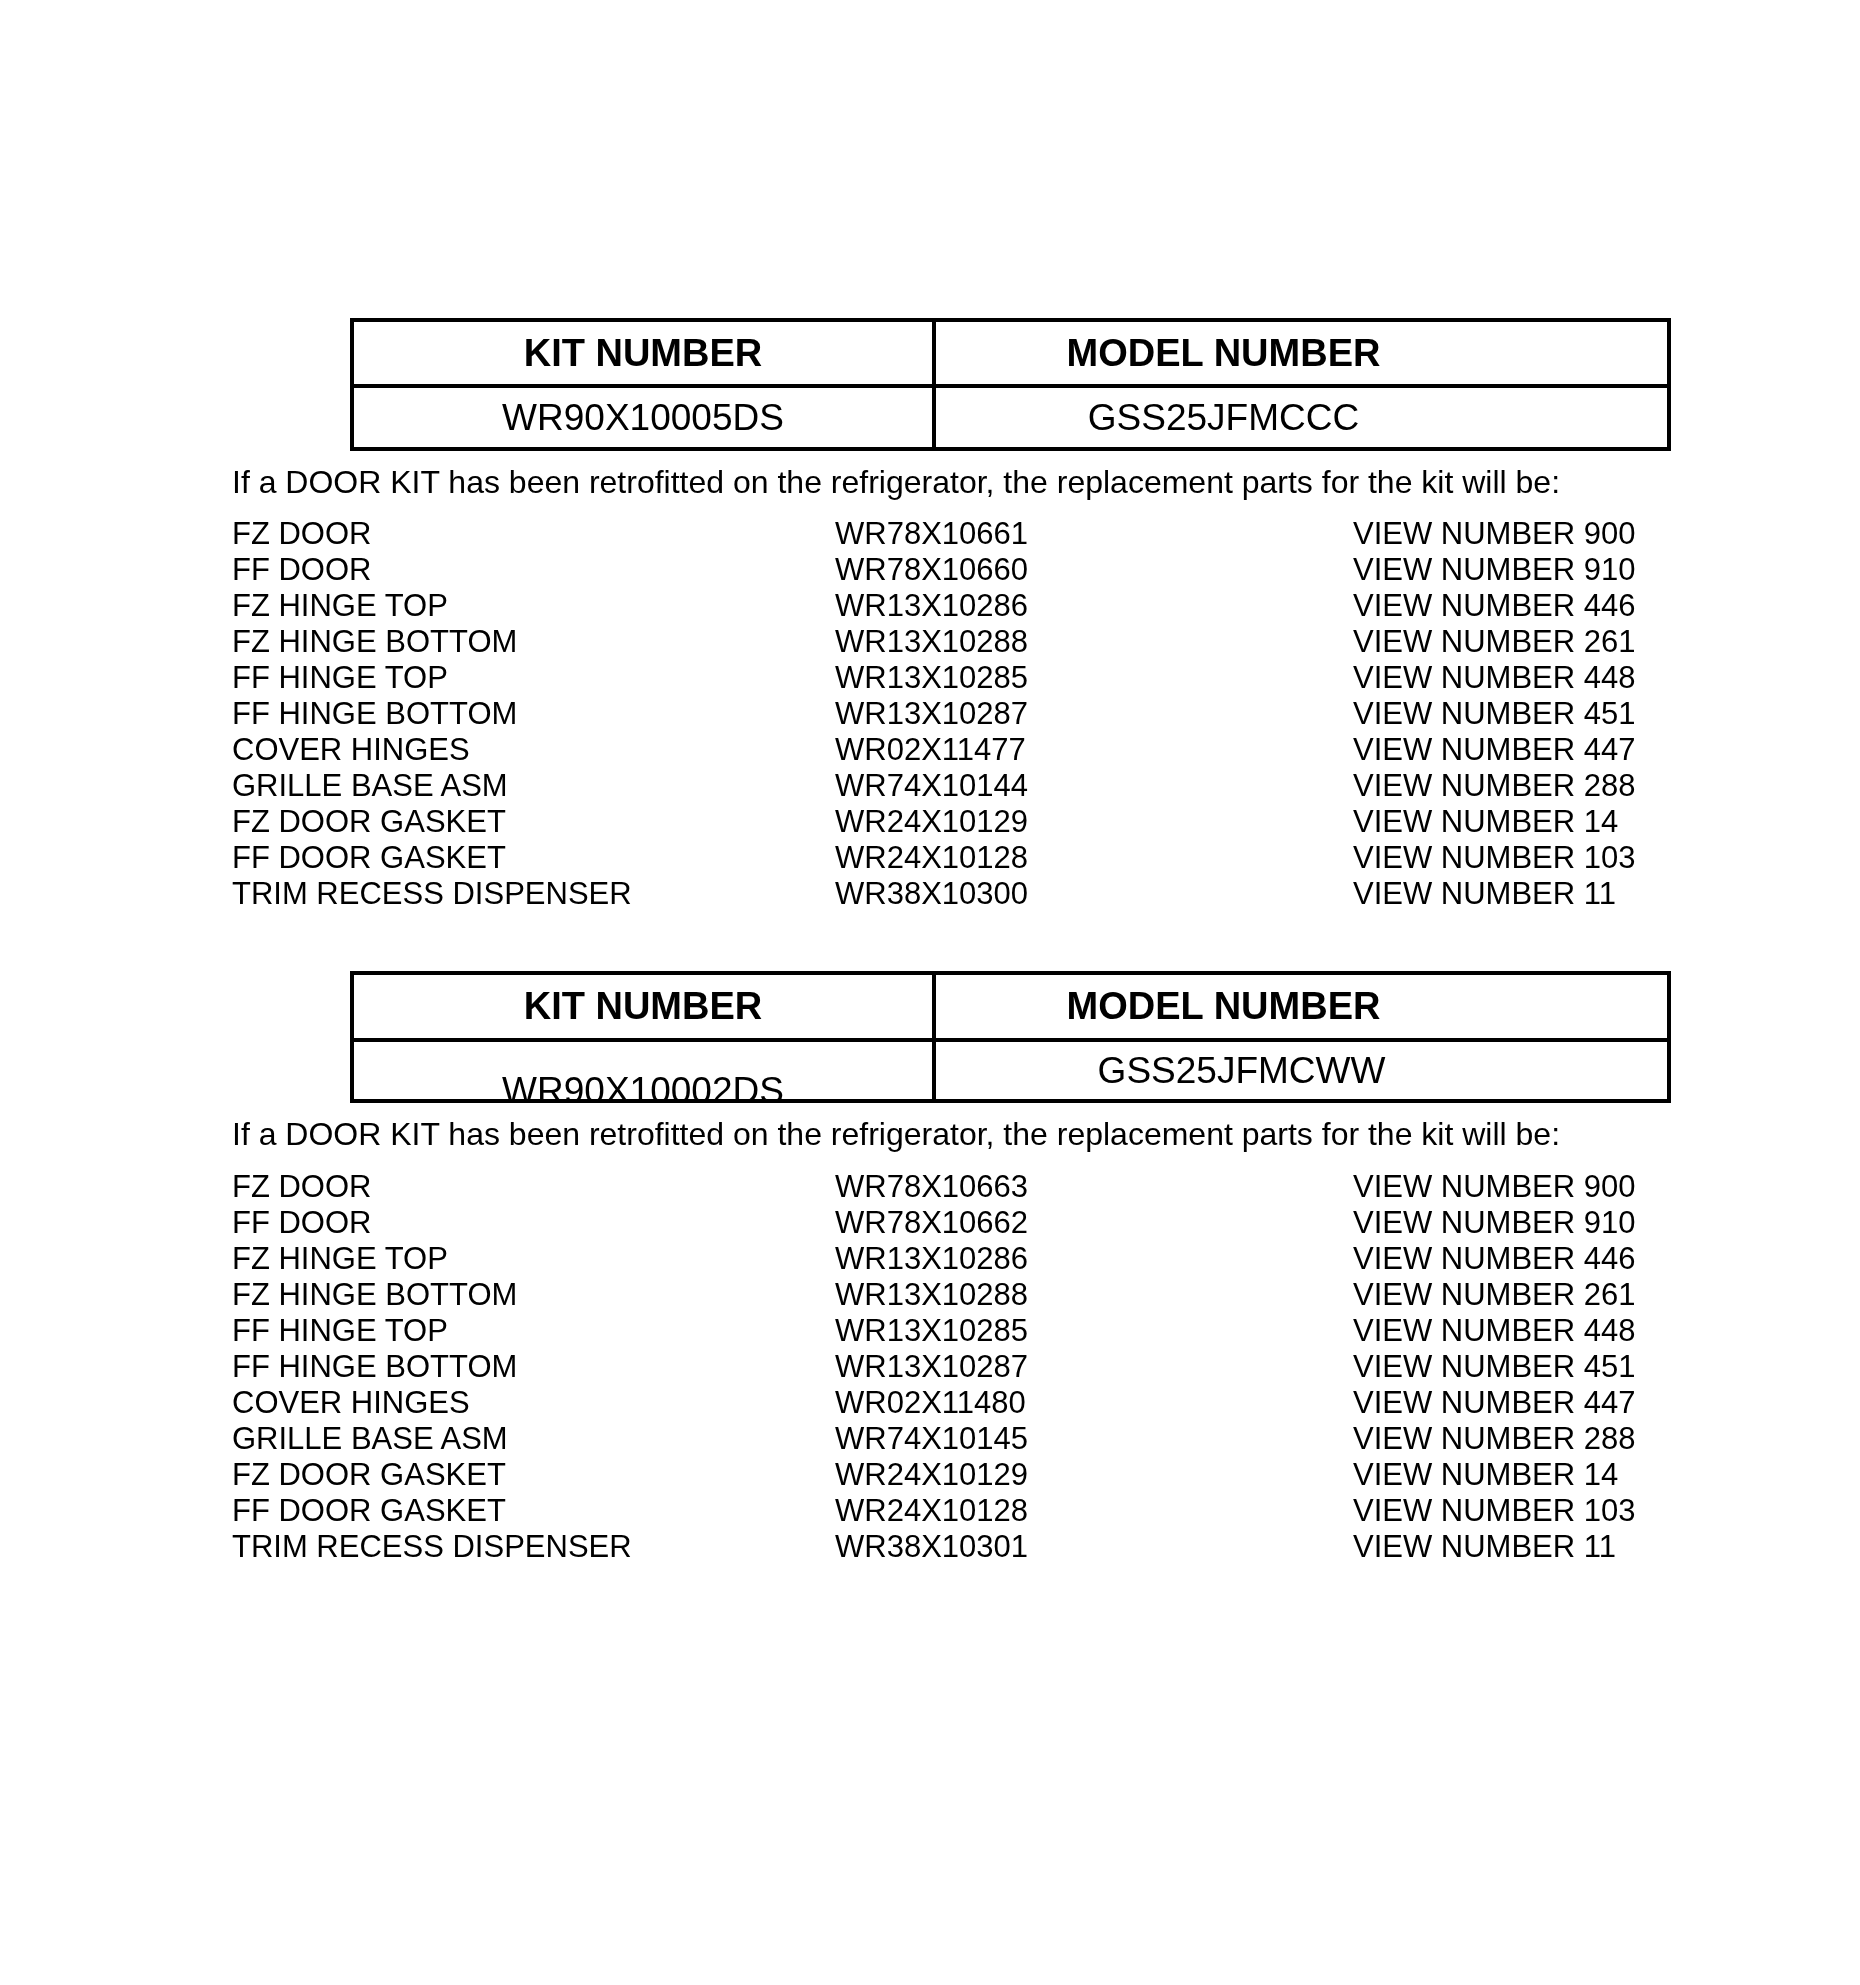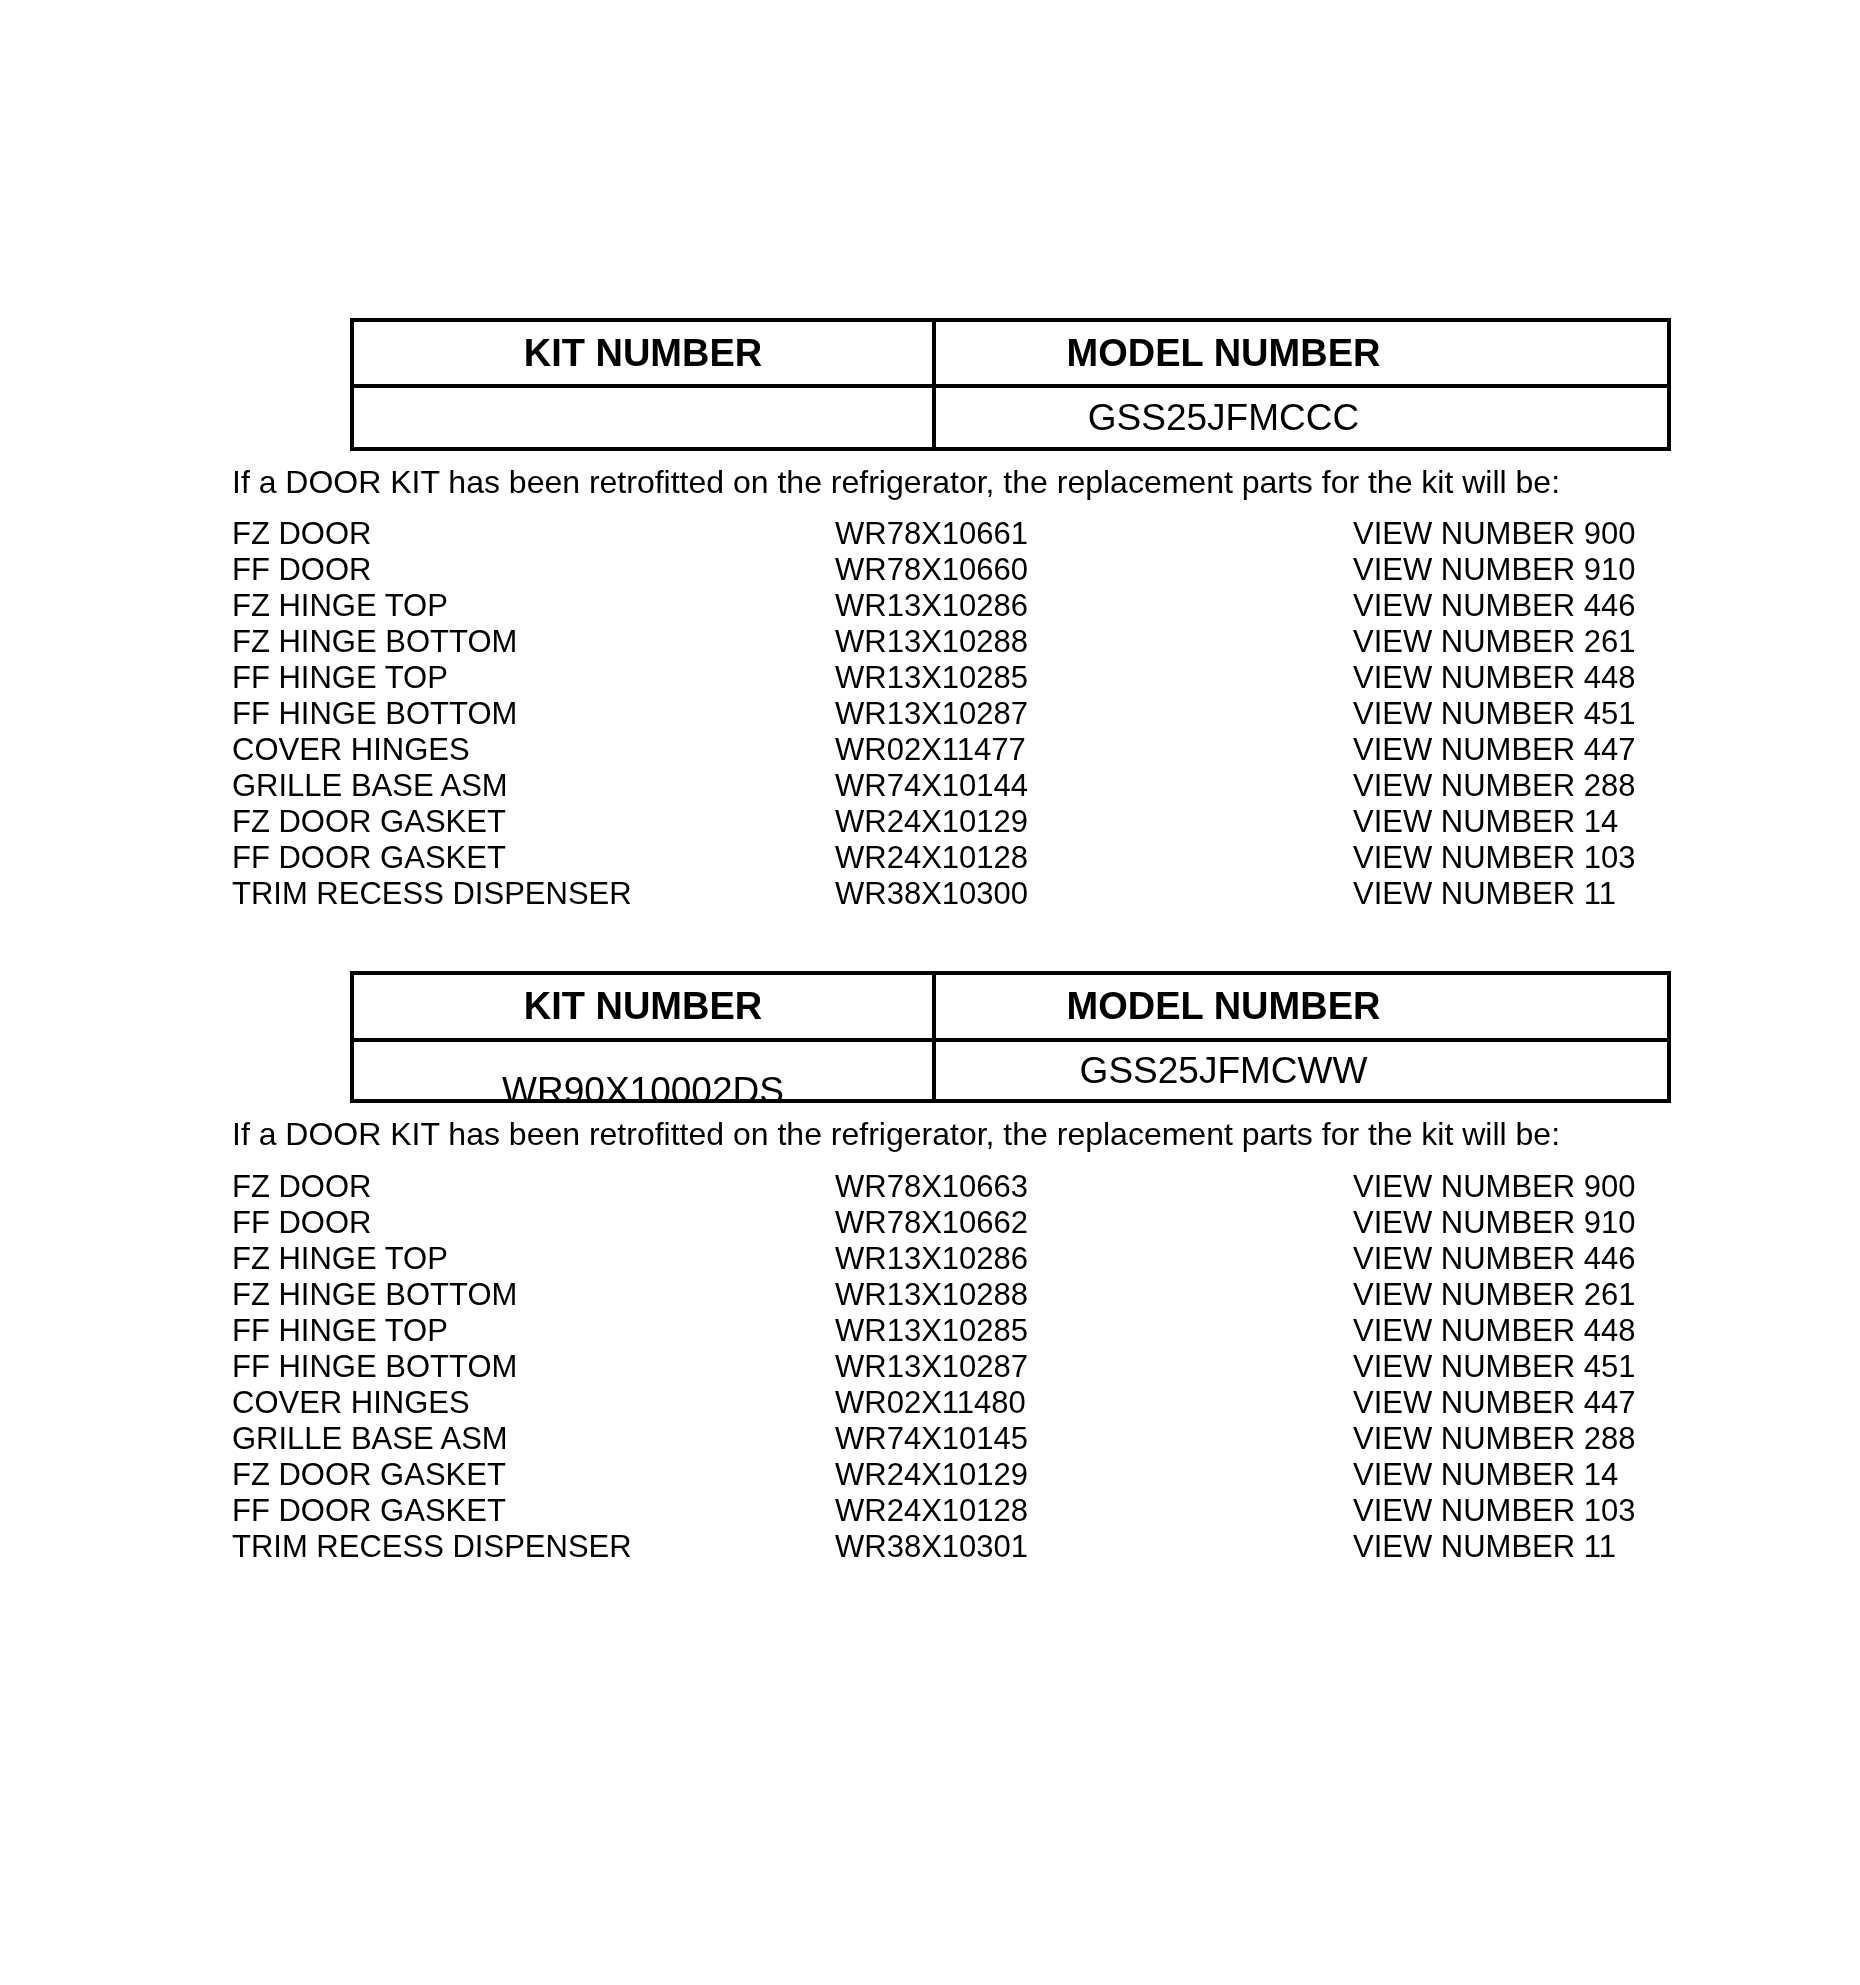--- a/index.html
+++ b/index.html
@@ -90,20 +90,21 @@
     .parts-row .pview { left: 1353px; }
   </style>
 </head>
 <body>
 
 <div class="kit-table" style="top:318px;">
   <div class="hdiv"></div>
   <div class="vdiv"></div>
   <div class="cell head col1">KIT NUMBER</div>
   <div class="cell head col2">MODEL NUMBER</div>
+  <div class="cell val col1">WR90X10005DS</div>
   <div class="cell val col2">GSS25JFMCCC</div>
 </div>
 
 <div class="intro" style="top:464px;">
   <span>If a </span><b>DOOR KIT</b><span> has been </span><b>retrofitted</b><span> on the refrigerator, the replacement parts for the kit will be:</span>
 </div>
 
 <div class="parts-list" style="top:516px;">
   <div class="parts-row">
       <span class="pname">FZ DOOR</span>
@@ -161,21 +162,21 @@
       <span class="pview">VIEW NUMBER 11</span>
     </div>
 </div>
 
 <div class="kit-table" style="top:971px; height:132px;">
   <div class="hdiv" style="top:63px;"></div>
   <div class="vdiv"></div>
   <div class="cell head col1" style="height:63px;">KIT NUMBER</div>
   <div class="cell head col2" style="height:63px;">MODEL NUMBER</div>
   <div class="cell val col1" style="top:67px; height:57px;margin-top:20px;">WR90X10002DS</div>
-  <div class="cell val col2" style="top:67px; height:57px;">GSS25JFMCWW</div>
+  <div class="cell val col2" style="top:67px; height:57px;padding-left:18px;">GSS25JFMCWW</div>
 </div>
 
 <div class="intro" style="top:1116px;">
   <span>If a </span><b>DOOR KIT</b><span> has been </span><b>retrofitted</b><span> on the refrigerator, the replacement parts for the kit will be:</span>
 </div>
 
 <div class="parts-list" style="top:1169px;">
   <div class="parts-row">
       <span class="pname">FZ DOOR</span>
       <span class="pnum">WR78X10663</span>

